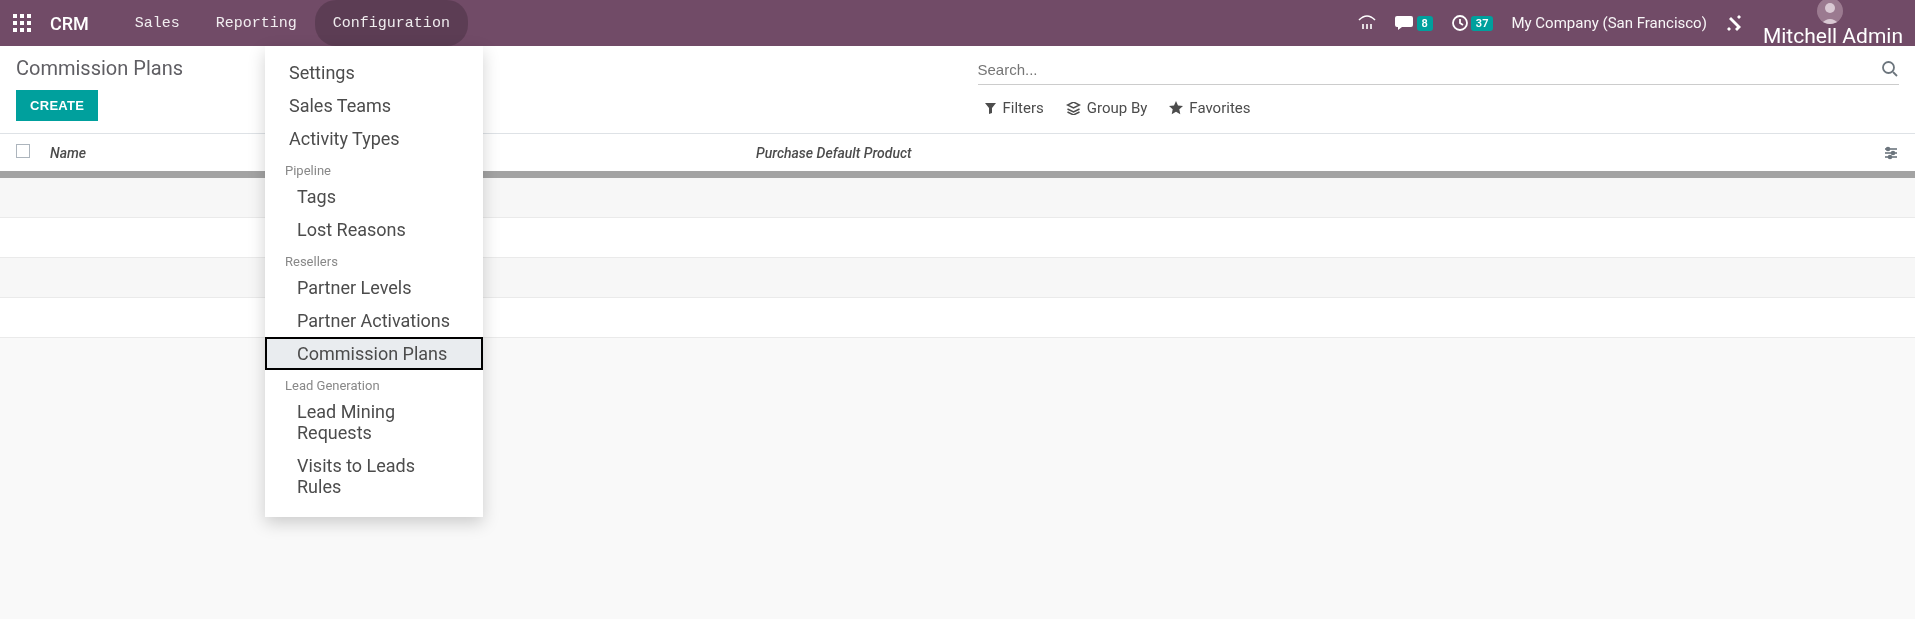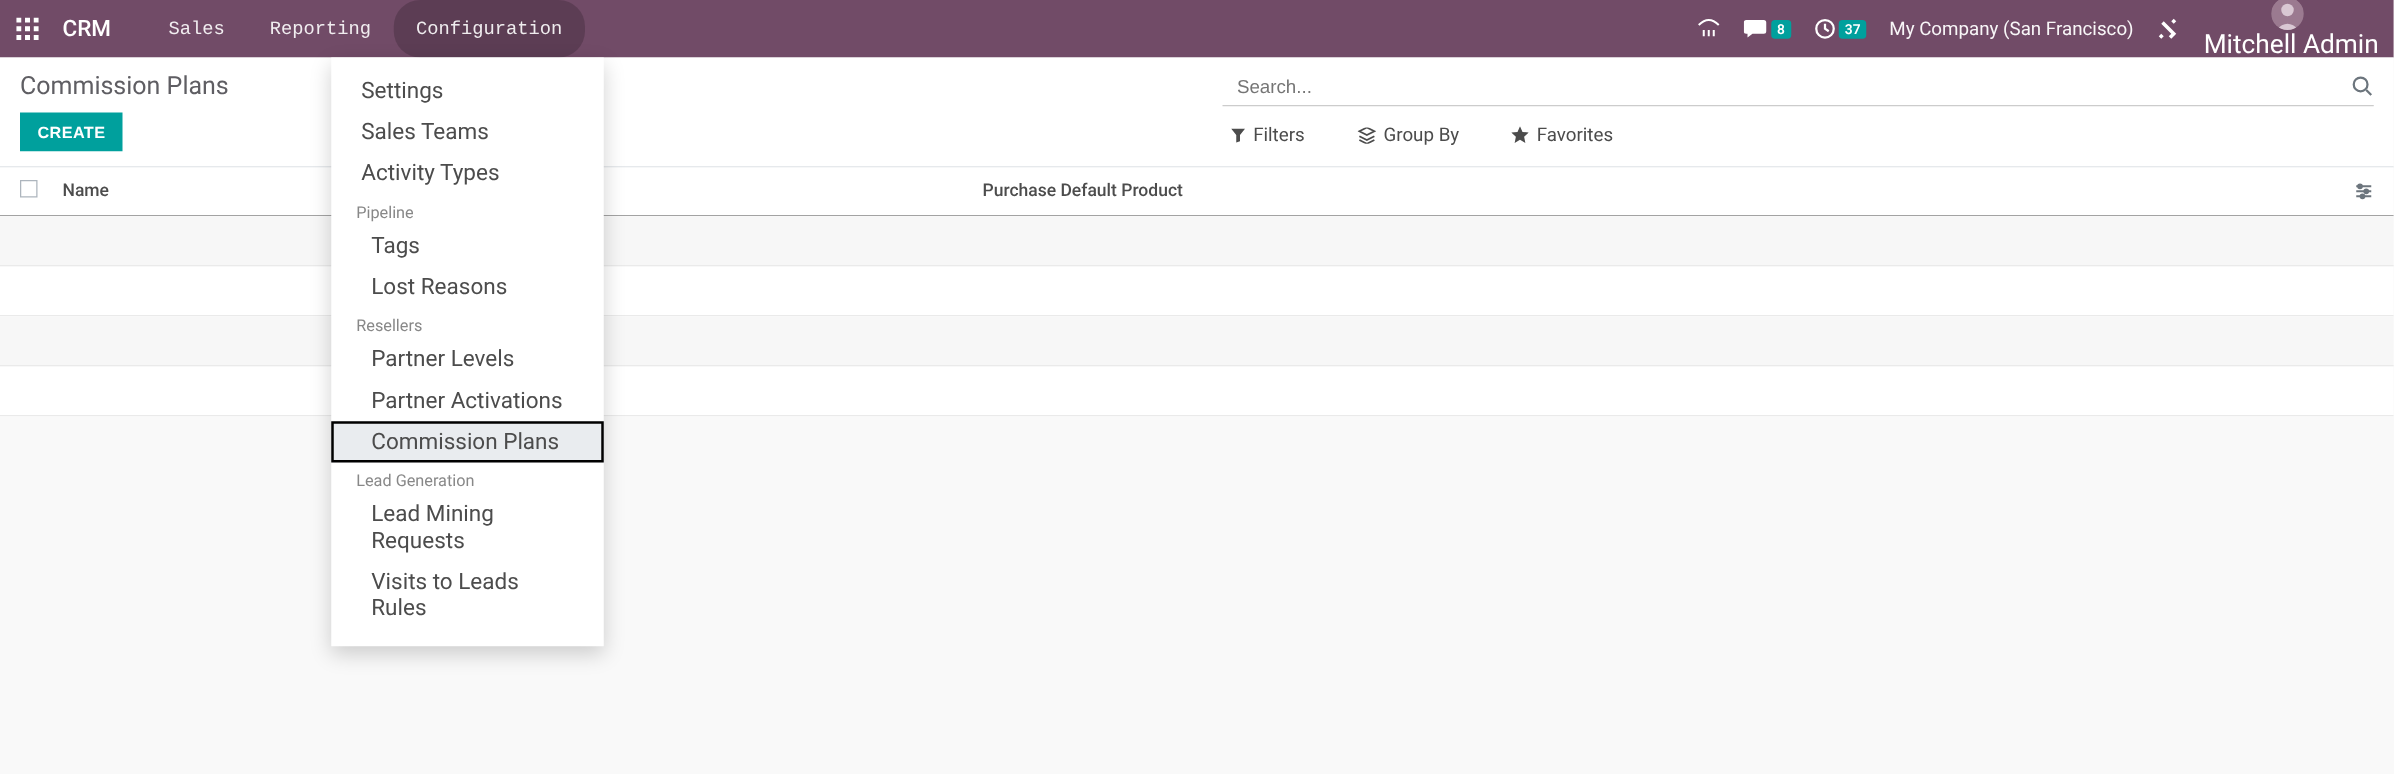--- a/index.html
+++ b/index.html
@@ -20,27 +20,27 @@
   .avatar { width: 26px; height: 26px; border-radius: 50%; background: #8a6a80; display:inline-flex; align-items:center; justify-content:center; margin-right:6px; overflow:hidden;}
   .user { display:flex; align-items:center; font-size:21px;flex-direction:column;}
   
   
   .control { background: #fff; border-bottom: 1px solid #dee2e6; padding: 10px 16px 0 16px; display:flex; }
   .control-left { width: 50%; }
   .control-right { width: 50%; padding-left: 20px;}
   .breadcrumb-title { font-size: 20px; color: #5f5e63; margin-bottom: 10px; }
   .btn-create { background: #00A09D; color:#fff; border:none; padding: 8px 14px; font-weight:600; font-size:13px; letter-spacing:0.3px; cursor:pointer; margin-bottom:12px;}
   .search-row { display:flex; align-items:center; border-bottom:1px solid #ccc; padding:4px 0 6px 0; }
-  .search-input { border:none; outline:none; font-size:15px; color:#6c757d; flex:1; background:transparent;margin-left:12px;}
+  .search-input { border:none; outline:none; font-size:15px; color:#6c757d; flex:1; background:transparent;}
   .search-icon { color:#6c757d; }
-  .filter-row { display:flex; gap:42px; padding:14px 0 12px 6px; color:#4c4c4c; }
+  .filter-row { display:flex; gap:22px; padding:14px 0 12px 6px; color:#4c4c4c; }
   .filter-btn { display:flex; align-items:center; gap:6px; cursor:pointer; font-size:15px;}
   
   
-  .list-header { background:#fff; display:flex; align-items:flex-start; padding: 10px 16px; border-bottom:1px solid #a3a3a3;}
+  .list-header { background:#fff; display:flex; align-items:flex-start; padding: 10px 16px; border-bottom:7px solid #a3a3a3;font-style:italic;}
   .col-check { width: 30px; }
   .col-name { flex:0 0 auto; font-weight:500; color:#4c4c4c; margin-left:4px;}
   .list-header-row { position:relative; width:100%; display:flex; align-items:center;}
   .settings-icon { position:absolute; right:0; color:#6c757d; cursor:pointer;}
   .checkbox { width:14px; height:14px; border:1px solid #adb5bd; display:inline-block;}
   
   
   .list-body { background:#fff; }
   .row-stripe { height:40px; border-bottom:1px solid #eaeaea;}
   .row-stripe.alt { background:#f7f7f7;}
@@ -170,21 +170,21 @@
         <span>Favorites</span>
       </div>
     </div>
   </div>
 </div>
 
 <div class="list-header">
   <div class="list-header-row">
     <span class="col-check"><span class="checkbox"></span></span>
     <span class="col-name">Name</span>
-    <span style="position:absolute; left:770px; font-weight:500;">Purchase Default Product</span>
+    <span style="position:absolute; left:740px; font-weight:500;">Purchase Default Product</span>
     <span class="settings-icon">
       <svg width="16" height="16" viewBox="0 0 16 16" fill="none" stroke="#6c757d" stroke-width="1.6">
           <line x1="2" y1="4" x2="14" y2="4"></line>
           <line x1="2" y1="8" x2="14" y2="8"></line>
           <line x1="2" y1="12" x2="14" y2="12"></line>
           <circle cx="5" cy="4" r="1.5" fill="#6c757d"></circle>
           <circle cx="10" cy="8" r="1.5" fill="#6c757d"></circle>
           <circle cx="7" cy="12" r="1.5" fill="#6c757d"></circle>
         </svg>
     </span>

